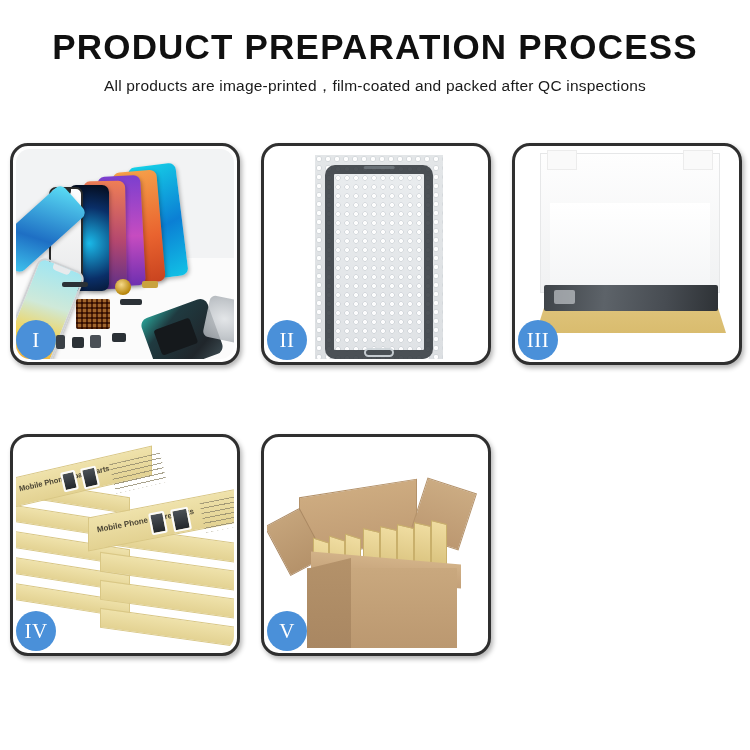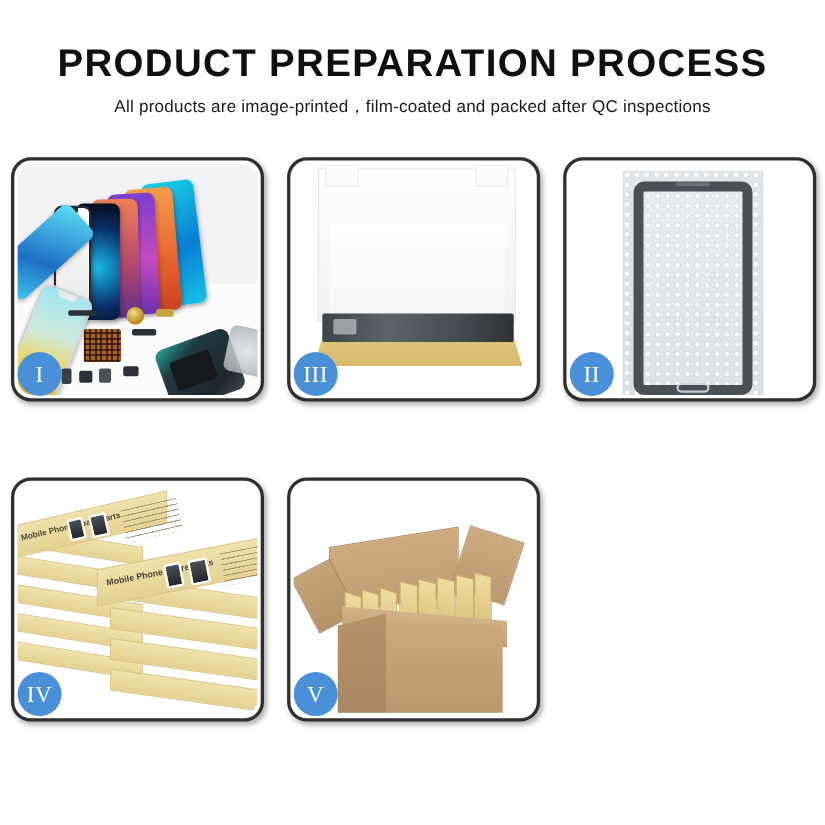--- a/index.html
+++ b/index.html
@@ -5,21 +5,21 @@
   * { box-sizing: border-box; margin: 0; padding: 0; }
   html, body {
     width: 750px; height: 750px;
     background: #ffffff;
     font-family: "Liberation Sans", sans-serif;
     overflow: hidden;
   }
   #page { position: relative; width: 750px; height: 750px; background: #fff; }
 
   
-  .header { padding-top: 38px; text-align: center; }
+  .header { padding-top: 27px; text-align: center; }
   .title {
     font-size: 35px;
     font-weight: 700;
     letter-spacing: 1.2px;
     color: #101010;
     font-family: "Liberation Sans", sans-serif;
     line-height: 1.15;
     white-space: nowrap;
   }
   .subtitle {
@@ -231,38 +231,38 @@
         <div class="chip" style="left:74px;top:186px;width:11px;height:13px;background:#4a5056;"></div>
         <div class="chip" style="left:96px;top:184px;width:14px;height:9px;"></div>
         <div class="chip" style="left:104px;top:150px;width:22px;height:6px;"></div>
         <div class="board"></div>
         <div class="tool"></div>
       </div>
       <div class="badge">I</div>
     </div>
 
     <div class="panel">
-      <div class="photo p3">
-        <div class="lid"></div>
-        <div class="foam"></div>
-        <div class="tray"></div>
-        <div class="tray-in"></div>
-      </div>
-      <div class="badge">III</div>
-    </div>
-
-    <div class="panel">
       <div class="photo p2">
         <div class="bw">
           <div class="scr">
             <div class="home"></div>
           </div>
         </div>
       </div>
       <div class="badge">II</div>
+    </div>
+
+    <div class="panel">
+      <div class="photo p3">
+        <div class="lid"></div>
+        <div class="foam"></div>
+        <div class="tray"></div>
+        <div class="tray-in"></div>
+      </div>
+      <div class="badge">III</div>
     </div>
 
     <div class="panel">
       <div class="photo p4">
 
         <div class="sbox" style="left:-4px;top:48px;width:118px;height:17px;transform:skewY(9deg);"></div>
         <div class="sbox" style="left:-4px;top:74px;width:118px;height:17px;transform:skewY(9deg);"></div>
         <div class="sbox" style="left:-4px;top:100px;width:118px;height:17px;transform:skewY(9deg);"></div>
         <div class="sbox" style="left:-4px;top:126px;width:118px;height:17px;transform:skewY(9deg);"></div>
         <div class="sbox" style="left:-4px;top:152px;width:118px;height:17px;transform:skewY(9deg);"></div>

